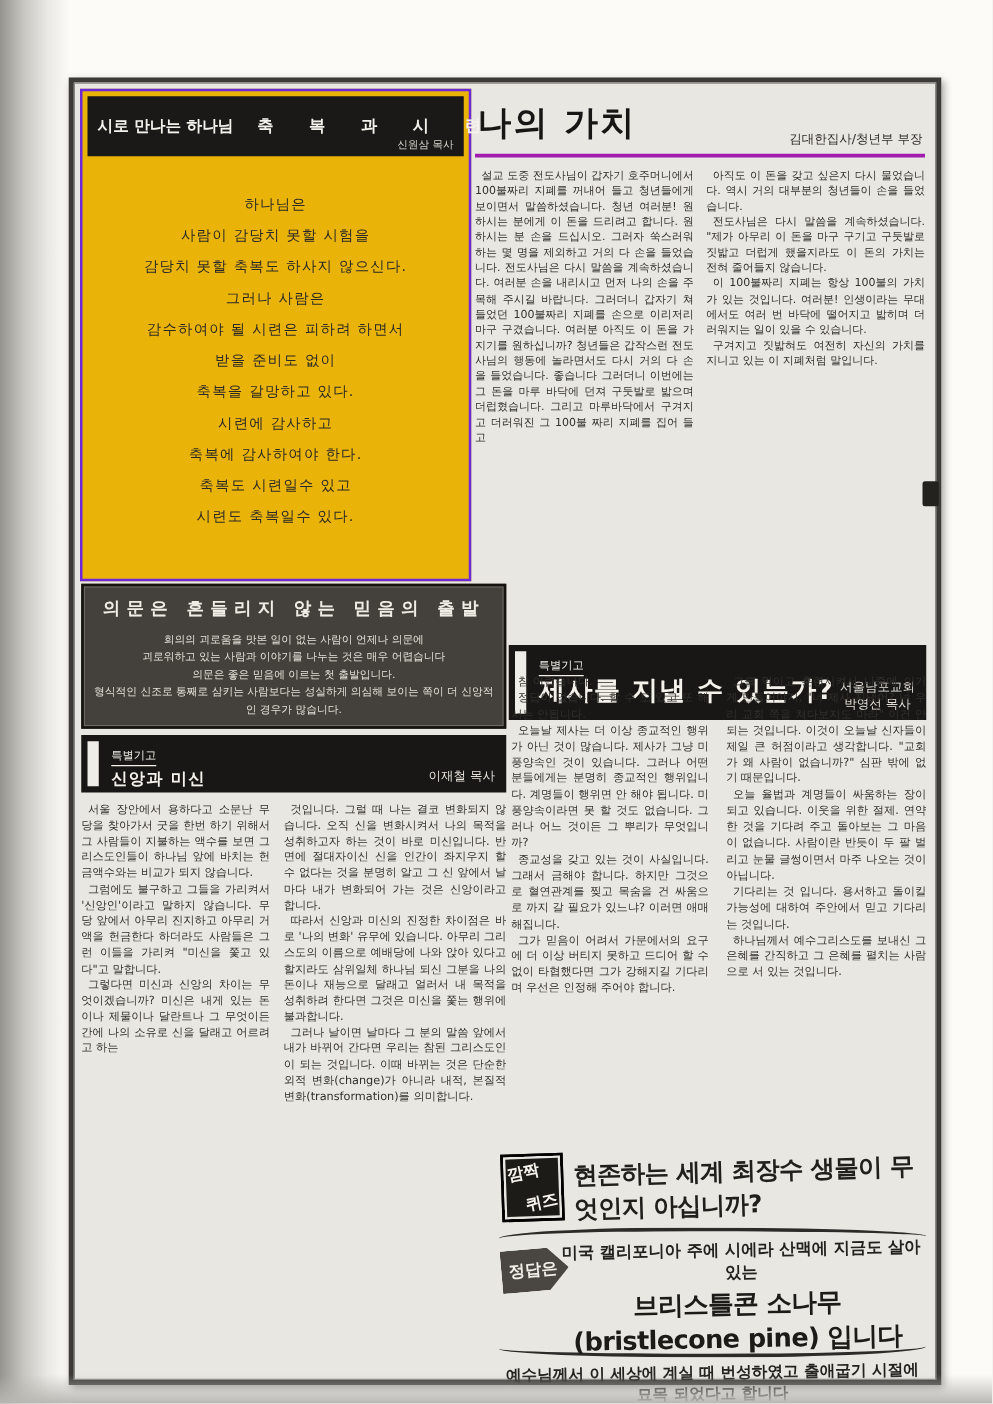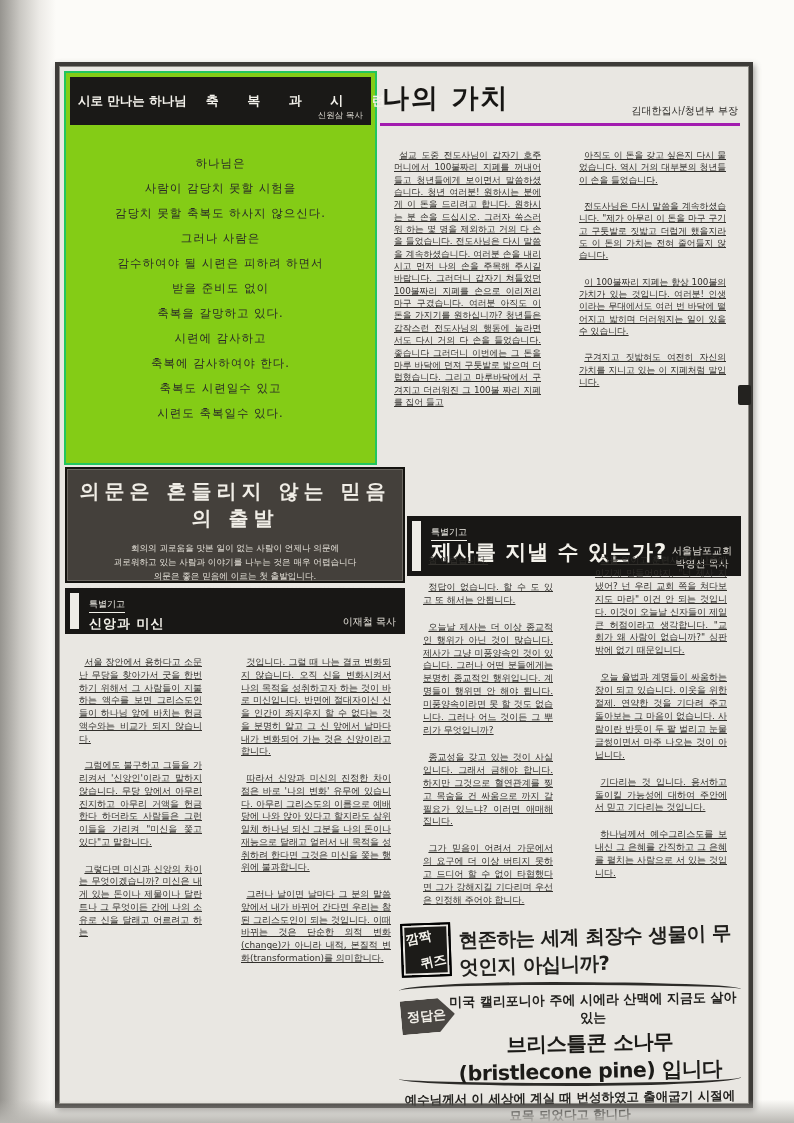--- a/index.html
+++ b/index.html
@@ -10,46 +10,46 @@
   .scan-left{position:absolute;left:0;top:0;width:56px;height:1123px;
     background:linear-gradient(90deg,#96948f 0%,#c9c7c2 35%,#eceae6 70%,rgba(255,255,255,0) 100%);}
   .scan-bottom{position:absolute;left:0;bottom:0;width:794px;height:26px;
     background:linear-gradient(0deg,#b9b7b2 0%,rgba(255,255,255,0) 90%);}
   .scan-mark{position:absolute;left:738px;top:385px;width:13px;height:20px;background:#23221f;border-radius:2px;}
   .frame{position:absolute;left:55px;top:62px;width:690px;height:1038px;
     background:#e9e7e2;border:4px solid #3d3b38;box-shadow:inset 0 0 0 1px #8a8882, 2px 3px 6px rgba(60,58,54,.45);}
   .sect{position:absolute;}
 
   
-  .poem-box{left:5px;top:5px;width:309px;height:390px;border:2px solid #22c55e;background:#84cc16;}
+  .poem-box{left:5px;top:5px;width:309px;height:390px;border:2px solid #6d28d9;background:#eab308;}
   .poem-head{position:relative;margin:4px;height:48px;background:#1a1917;color:#f4f2ec;
     display:flex;align-items:center;padding:0 8px;}
   .poem-head .lbl{font-weight:bold;font-size:12.5px;white-space:nowrap;}
   .poem-head .bar{width:4px;height:34px;background:#f4f2ec;margin:0 9px 0 10px;}
   .poem-head .ttl{flex:1;font-size:13px;font-weight:bold;letter-spacing:12px;white-space:nowrap;}
   .poem-head .auth{position:absolute;right:8px;bottom:3px;font-size:8.5px;color:#d8d5cd;}
   .poem-body{padding-top:22px;text-align:center;}
   .poem-body p{margin:0;font-size:11.5px;line-height:25px;color:#2a2927;letter-spacing:1px;text-indent:0;}
 
   
   .value-art{left:321px;top:12px;width:360px;height:384px;}
   .value-head{position:relative;border-bottom:3px solid #a21caf;padding:2px 0 7px 2px;}
   .value-head .ttl{font-size:27px;font-weight:bold;color:#171614;letter-spacing:2px;}
   .value-head .by{position:absolute;right:2px;bottom:5px;font-size:10px;color:#2e2c29;}
   .cols{display:flex;}
-  .cols .col p{margin:14px;text-indent:0.6em;text-align:justify;color:#32302c;text-decoration:underline;}
+  .cols .col p{margin:0;text-indent:0.6em;text-align:justify;color:#32302c;}
   .value-cols{margin-top:9px;}
   .value-cols .col{width:175px;}
   .value-cols .col+.col{margin-left:10px;}
   .value-cols .col p{font-size:8.8px;line-height:12.35px;}
 
   
   .doubt-box{left:6px;top:401px;width:340px;height:116px;background:#44403b;border:2px solid #14130f;
     box-shadow:inset 0 0 0 1px #6b6761;color:#f0ede6;text-align:center;box-sizing:border-box;padding:9px 6px 6px;}
-  .doubt-box .ttl{font-size:20px;font-weight:bold;letter-spacing:5px;margin-bottom:9px;}
+  .doubt-box .ttl{font-size:14px;font-weight:bold;letter-spacing:5px;margin-bottom:9px;}
   .doubt-box p{margin:0;font-size:8.6px;line-height:14px;text-indent:0;color:#e6e2da;}
 
   
   .sp-head{position:relative;background:#181715;color:#f3f1ea;box-sizing:border-box;}
   .sp-head .accent{position:absolute;left:5px;top:5px;bottom:5px;width:9px;background:#efede7;}
   .sp-head .inner{padding:4px 8px 4px 24px;}
   .sp-head .tag{display:inline-block;font-size:9px;font-weight:normal;border-bottom:1px solid #f3f1ea;padding-bottom:1px;}
   .sp-head .ttl{font-size:13px;font-weight:bold;letter-spacing:1px;line-height:22px;}
   .sp-head .by{position:absolute;right:9px;bottom:6px;font-size:10px;text-align:center;color:#e4e1d9;}
   .sp-head .by div{line-height:13px;}

